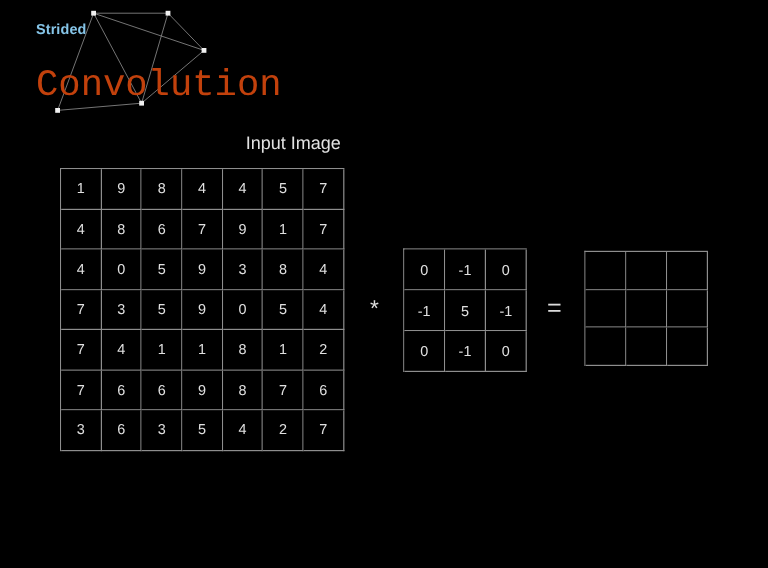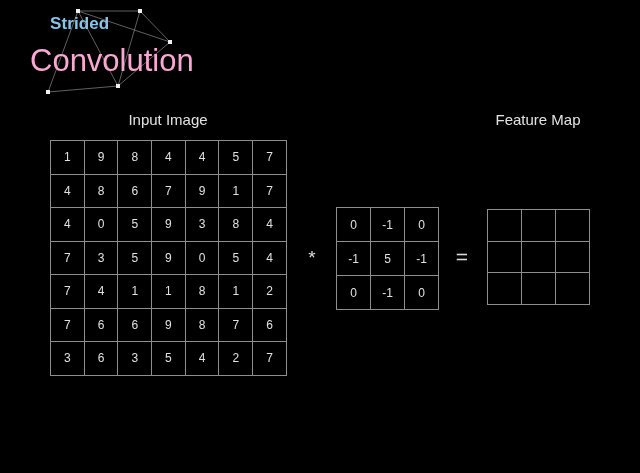--- a/index.html
+++ b/index.html
@@ -36,46 +36,46 @@
   }
 
   
   #title-block {
     position: absolute;
     left: 30px;
     top: 14px;
     width: 320px;
   }
   #title-eyebrow {
-    font-size: 17px;
+    font-size: 12px;
     font-weight: bold;
     color: #86c5e8;
     line-height: 20px;
     letter-spacing: 0.1px;
     white-space: nowrap;
-    margin-left: 20px;
   }
   #title-main {
     font-size: 31px;
     font-weight: normal;
-    color: #f9a8d4;
+    color: #c2410c;
     line-height: 38px;
-    margin-top: 8px;
-    white-space: nowrap;
+    margin-top: 19px;
+    white-space: nowrap;
+    font-family: Liberation Mono, monospace;
   }
 
   
   .section-label {
     position: absolute;
     font-size: 15px;
     color: #e2e2e2;
     white-space: nowrap;
     text-align: center;
   }
-  #label-input-image { left: 52px;  top: 111px; width: 232px; }
+  #label-input-image { left: 52px;  top: 111px; width: 232px; text-align: right; }
   #label-kernel      { left: 330px; top: 111px; width: 112px; }
   #label-feature-map { left: 478px; top: 111px; width: 120px; }
 
   
   .grid {
     position: absolute;
     display: grid;
     border-top: 1px solid #8e8e8e;
     border-left: 1px solid #8e8e8e;
     background: #000000;
@@ -146,21 +146,20 @@
       <rect x="46" y="90" width="4" height="4" fill="#f0f0f0"></rect>
       <rect x="116" y="84" width="4" height="4" fill="#f0f0f0"></rect>
     </svg>
 
   <div id="title-block">
     <div id="title-eyebrow">Strided</div>
     <div id="title-main">Convolution</div>
   </div>
 
   <div class="section-label" id="label-input-image">Input Image</div>
-  <div class="section-label" id="label-feature-map">Feature Map</div>
 
   <div class="grid" id="input-grid">
       <div class="cell">1</div>
       <div class="cell">9</div>
       <div class="cell">8</div>
       <div class="cell">4</div>
       <div class="cell">4</div>
       <div class="cell">5</div>
       <div class="cell">7</div>
       <div class="cell">4</div>

